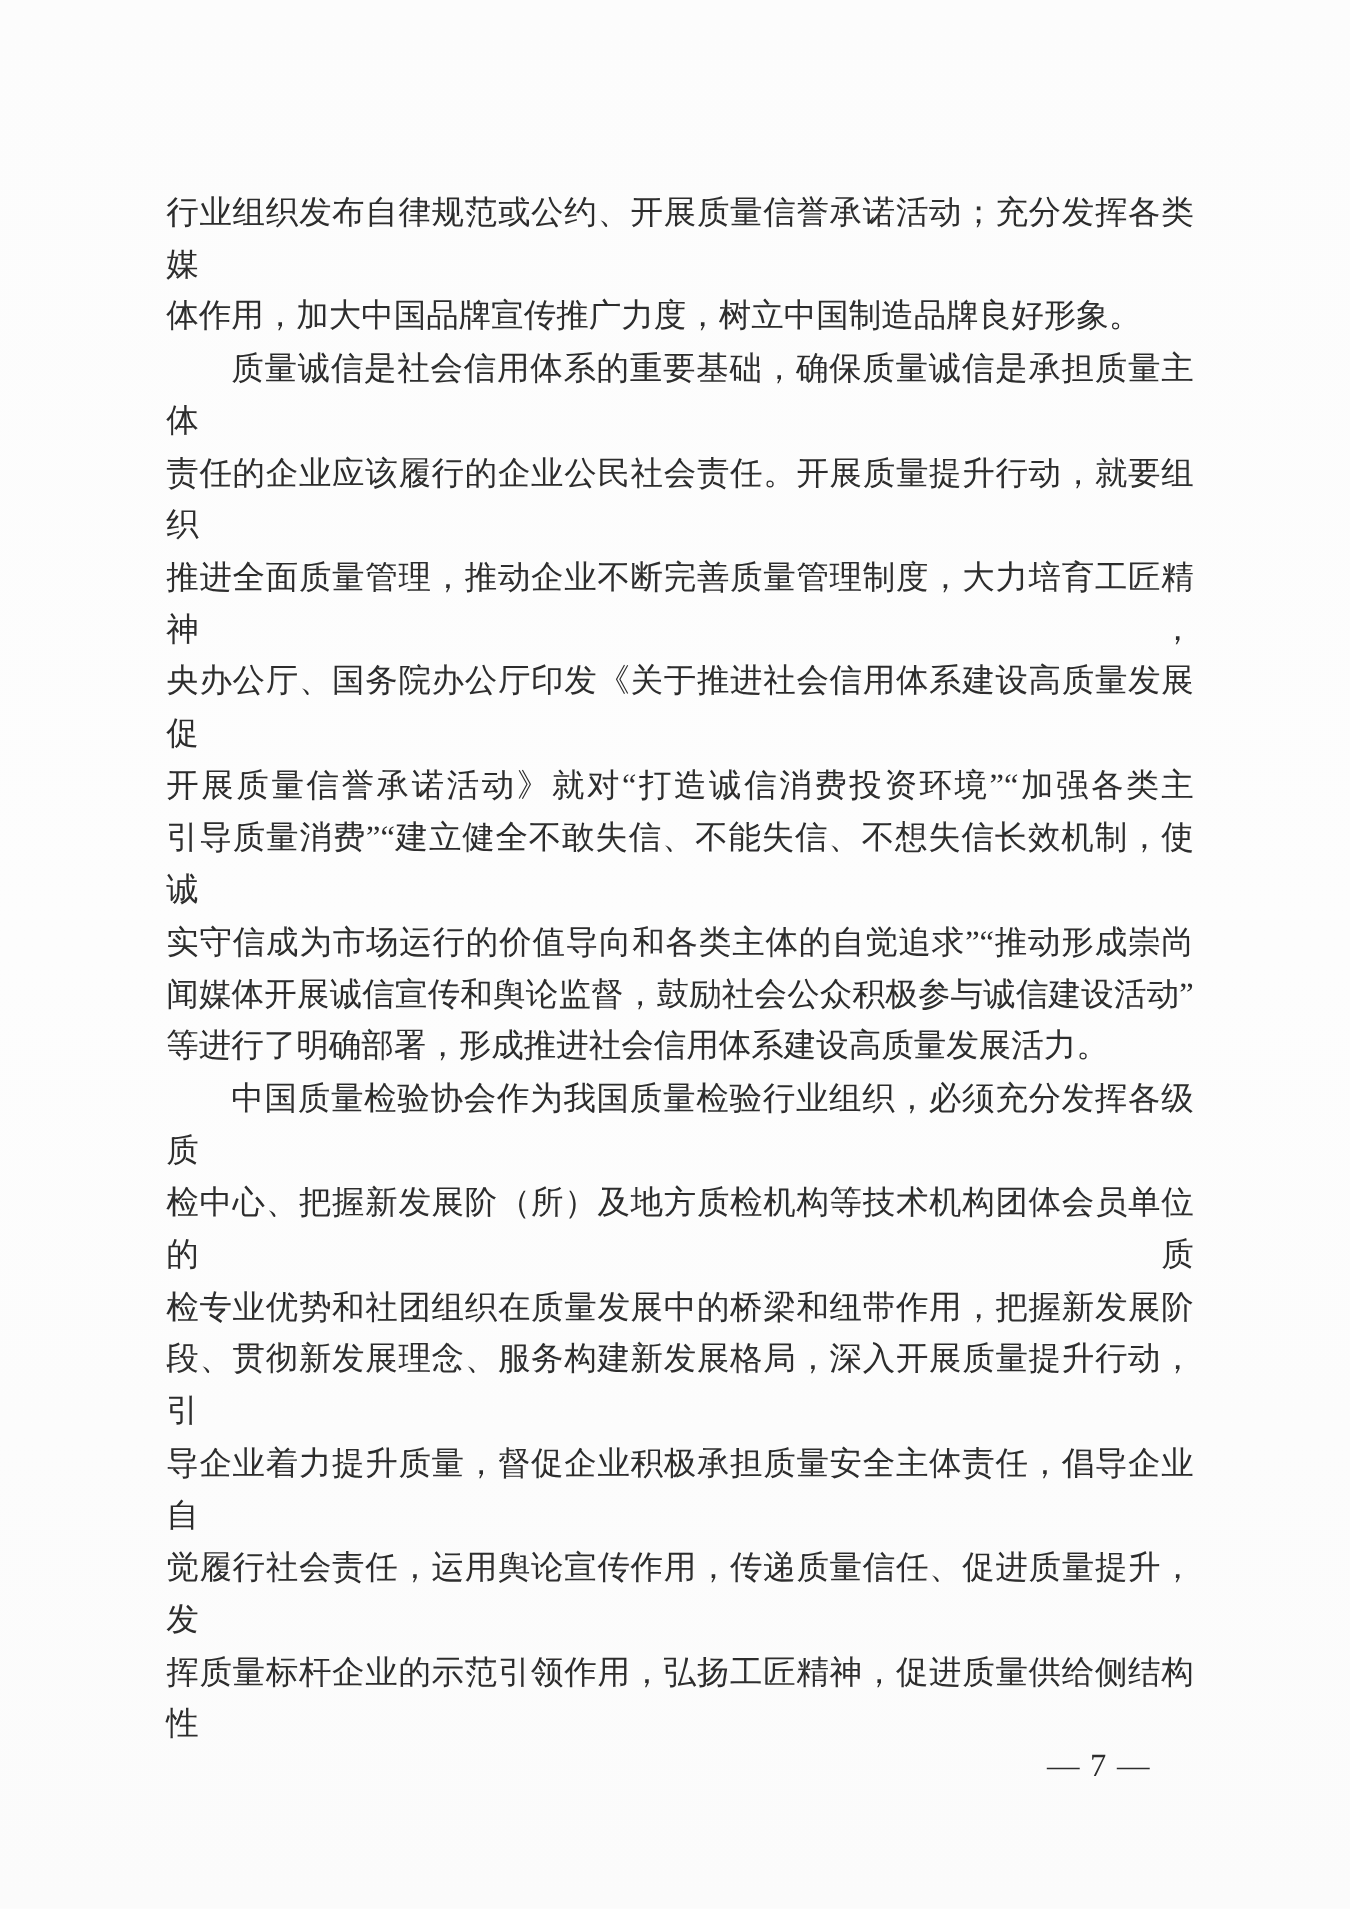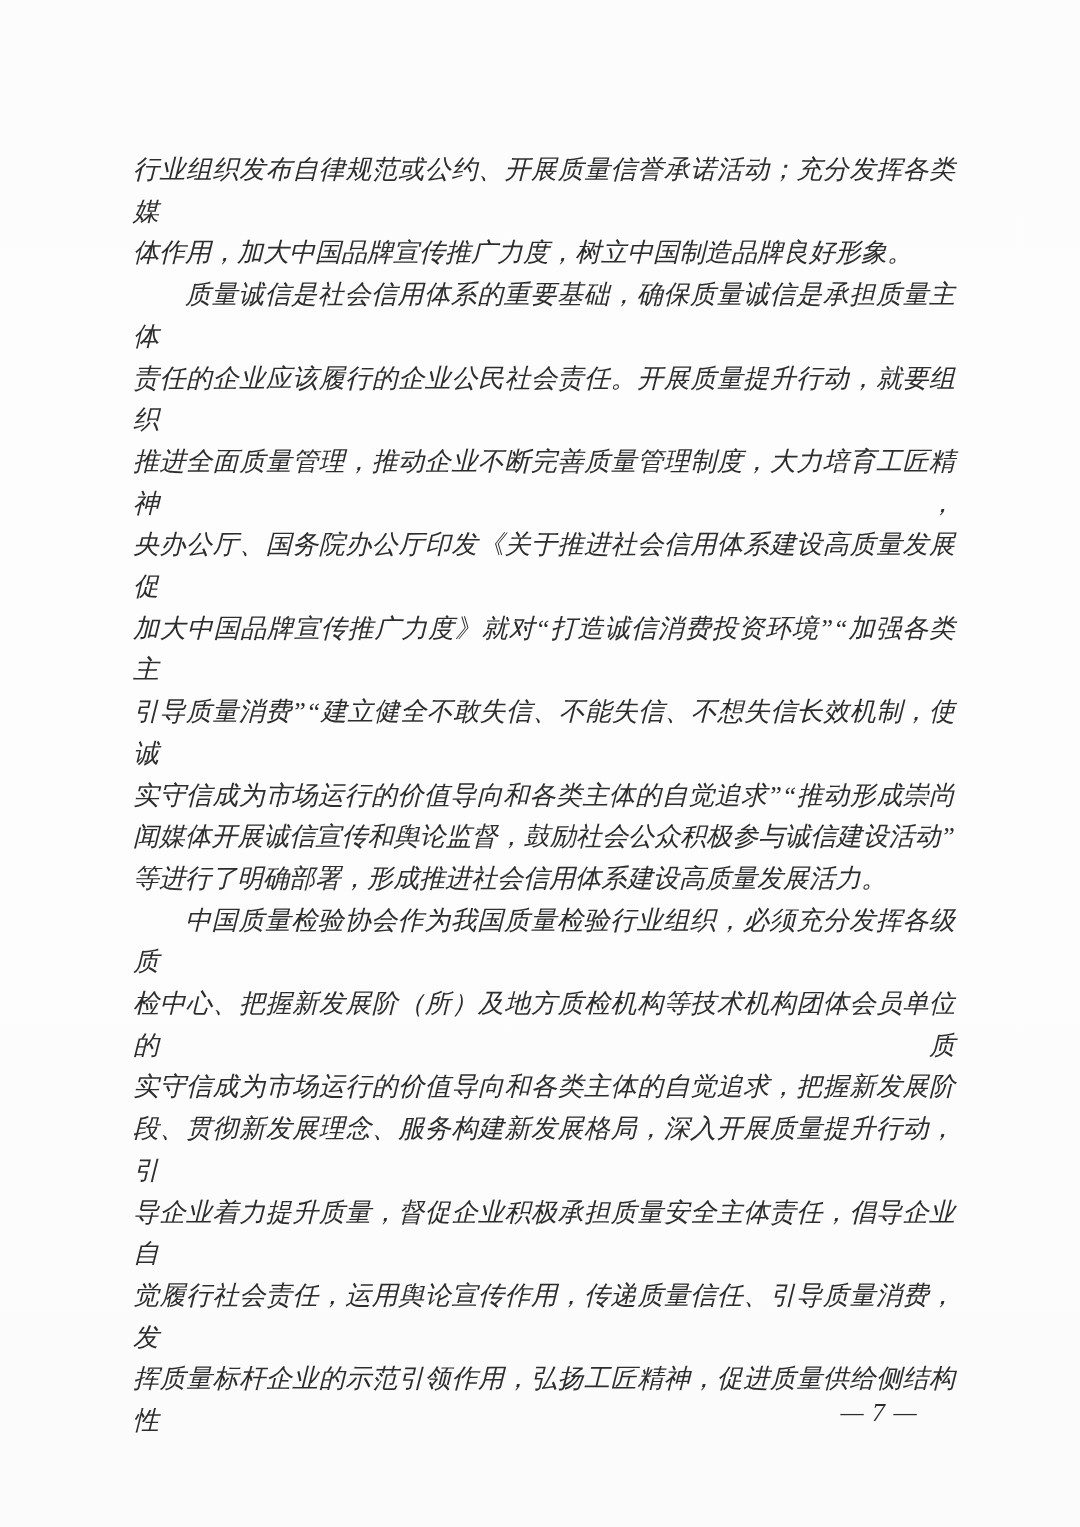--- a/index.html
+++ b/index.html
@@ -12,21 +12,20 @@
     background: #fdfdfd;
     font-family: "Liberation Serif", "DejaVu Serif", serif;
     color: #2d2d2d;
     position: relative;
     overflow: hidden;
   }
   .page {
     position: absolute;
     inset: 0;
     background: linear-gradient(180deg, #fcfcfc 0%, #fdfdfd 50%, #fbfbfb 100%);
-    font-style: italic;
   }
   .body-text {
     position: absolute;
     left: 133px;
     top: 149px;
     width: 822px;
     font-size: 26px;
     line-height: 41.7px;
     filter: blur(0.3px);
   }
@@ -54,27 +53,27 @@
 <body>
 
 <div class="page">
   <main class="body-text">
       <div class="line fill">行业组织发布自律规范或公约、开展质量信誉承诺活动；充分发挥各类媒</div>
       <div class="line end">体作用，加大中国品牌宣传推广力度，树立中国制造品牌良好形象。</div>
       <div class="line fill indent">质量诚信是社会信用体系的重要基础，确保质量诚信是承担质量主体</div>
       <div class="line fill">责任的企业应该履行的企业公民社会责任。开展质量提升行动，就要组织</div>
       <div class="line fill">推进全面质量管理，推动企业不断完善质量管理制度，大力培育工匠精神，</div>
       <div class="line fill">央办公厅、国务院办公厅印发《关于推进社会信用体系建设高质量发展 促</div>
-      <div class="line fill">加大中国品牌宣传推广力度》就对“打造诚信消费投资环境”“加强各类主</div>
+      <div class="line fill">开展质量信誉承诺活动》就对“打造诚信消费投资环境”“加强各类主</div>
       <div class="line fill">引导质量消费”“建立健全不敢失信、不能失信、不想失信长效机制，使诚</div>
       <div class="line fill">实守信成为市场运行的价值导向和各类主体的自觉追求”“推动形成崇尚</div>
       <div class="line fill">闻媒体开展诚信宣传和舆论监督，鼓励社会公众积极参与诚信建设活动”</div>
       <div class="line end">等进行了明确部署，形成推进社会信用体系建设高质量发展活力。</div>
       <div class="line fill indent">中国质量检验协会作为我国质量检验行业组织，必须充分发挥各级质</div>
       <div class="line fill">检中心、把握新发展阶（所）及地方质检机构等技术机构团体会员单位的质</div>
-      <div class="line fill">实守信成为市场运行的价值导向和各类主体的自觉追求，把握新发展阶</div>
+      <div class="line fill">检专业优势和社团组织在质量发展中的桥梁和纽带作用，把握新发展阶</div>
       <div class="line fill">段、贯彻新发展理念、服务构建新发展格局，深入开展质量提升行动，引</div>
       <div class="line fill">导企业着力提升质量，督促企业积极承担质量安全主体责任，倡导企业自</div>
-      <div class="line fill">觉履行社会责任，运用舆论宣传作用，传递质量信任、引导质量消费，发</div>
+      <div class="line fill">觉履行社会责任，运用舆论宣传作用，传递质量信任、促进质量提升，发</div>
       <div class="line fill">挥质量标杆企业的示范引领作用，弘扬工匠精神，促进质量供给侧结构性</div>
     </main>
   <div class="page-number">— 7 —</div>
 </div>
 
 </body></html>

